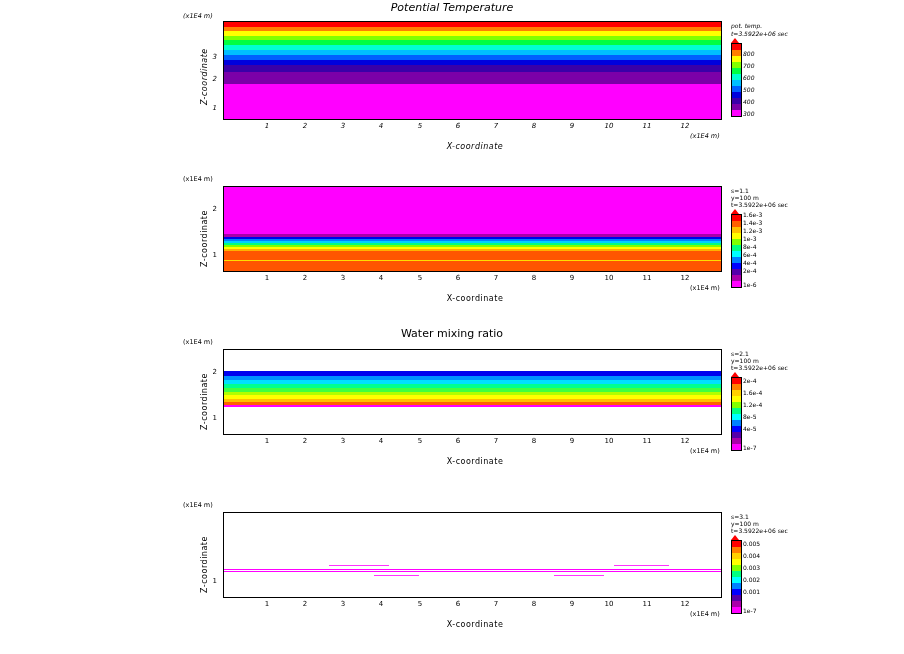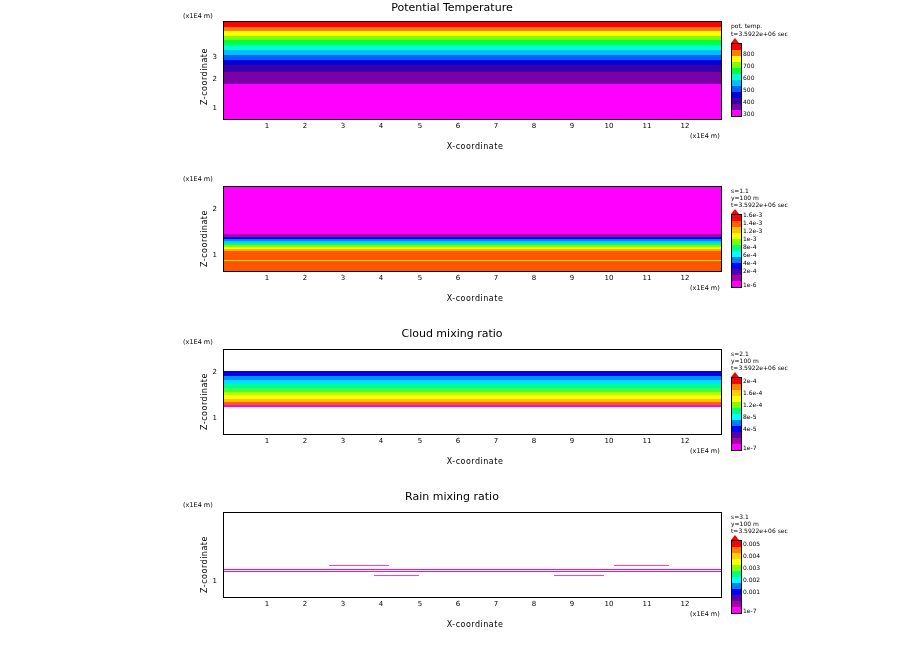--- a/index.html
+++ b/index.html
@@ -39,21 +39,21 @@
   .cbseg{position:absolute;left:0;width:9px;}
   .cbtri{position:absolute;left:0;width:0;height:0;border-left:4.5px solid transparent;border-right:4.5px solid transparent;}
   .cblabel{position:absolute;font-size:6px;color:#000;white-space:nowrap;}
   .cbinfo{position:absolute;font-size:6px;color:#000;white-space:nowrap;line-height:7px;}
   .hline{position:absolute;background:#ff00ff;height:1px;}
   .hline2{position:absolute;background:#ff00ff;height:1px;opacity:.8;}
 </style>
 </head>
 <body>
 
-<div class="panel" style="top:0;height:160px;">
+<div class="panel" style="top:0;height:160px;font-style:italic;">
   <div class="title" style="top:1px;">Potential Temperature</div>
 
   <div class="unit" style="left:183px;top:12px;">(x1E4 m)</div>
 
   <div class="ylabel" style="left:200px;top:105px;font-size:8px;">Z-coordinate</div>
 
   <div class="ytick" style="left:207px;top:53px;">3</div>
   <div class="ytick" style="left:207px;top:75px;">2</div>
   <div class="ytick" style="left:207px;top:104px;">1</div>
 
@@ -179,21 +179,21 @@
     <div class="cblabel" style="left:12px;top:48px;">1e-3</div>
     <div class="cblabel" style="left:12px;top:56px;">8e-4</div>
     <div class="cblabel" style="left:12px;top:64px;">6e-4</div>
     <div class="cblabel" style="left:12px;top:72px;">4e-4</div>
     <div class="cblabel" style="left:12px;top:80px;">2e-4</div>
     <div class="cblabel" style="left:12px;top:94px;">1e-6</div>
   </div>
 </div>
 
 <div class="panel" style="top:325px;height:162px;">
-  <div class="title" style="top:2px;">Cloud mixing ratio</div>
+  <div class="title" style="top:2px;">Water mixing ratio</div>
 
   <div class="unit" style="left:183px;top:13px;">(x1E4 m)</div>
   <div class="ylabel" style="left:200px;top:105px;font-size:8px;">Z-coordinate</div>
 
   <div class="ytick" style="left:207px;top:43px;">2</div>
   <div class="ytick" style="left:207px;top:89px;">1</div>
 
   <div class="plotframe" style="left:223px;top:24px;width:499px;height:86px;">
     <div class="dotgrid"></div>
     <div class="band" style="top:21px;height:5px;background:#0000ee;"></div>
@@ -246,21 +246,20 @@
     <div class="cblabel" style="left:12px;top:27px;">2e-4</div>
     <div class="cblabel" style="left:12px;top:39px;">1.6e-4</div>
     <div class="cblabel" style="left:12px;top:51px;">1.2e-4</div>
     <div class="cblabel" style="left:12px;top:63px;">8e-5</div>
     <div class="cblabel" style="left:12px;top:75px;">4e-5</div>
     <div class="cblabel" style="left:12px;top:94px;">1e-7</div>
   </div>
 </div>
 
 <div class="panel" style="top:488px;height:166px;">
-  <div class="title" style="top:2px;">Rain mixing ratio</div>
 
   <div class="unit" style="left:183px;top:13px;">(x1E4 m)</div>
   <div class="ylabel" style="left:200px;top:105px;font-size:8px;">Z-coordinate</div>
 
   <div class="ytick" style="left:207px;top:89px;">1</div>
 
   <div class="plotframe" style="left:223px;top:24px;width:499px;height:86px;">
     <div class="dotgrid"></div>
     <div class="hline" style="top:56px;left:0;right:0;"></div>
     <div class="hline" style="top:58px;left:0;right:0;"></div>

